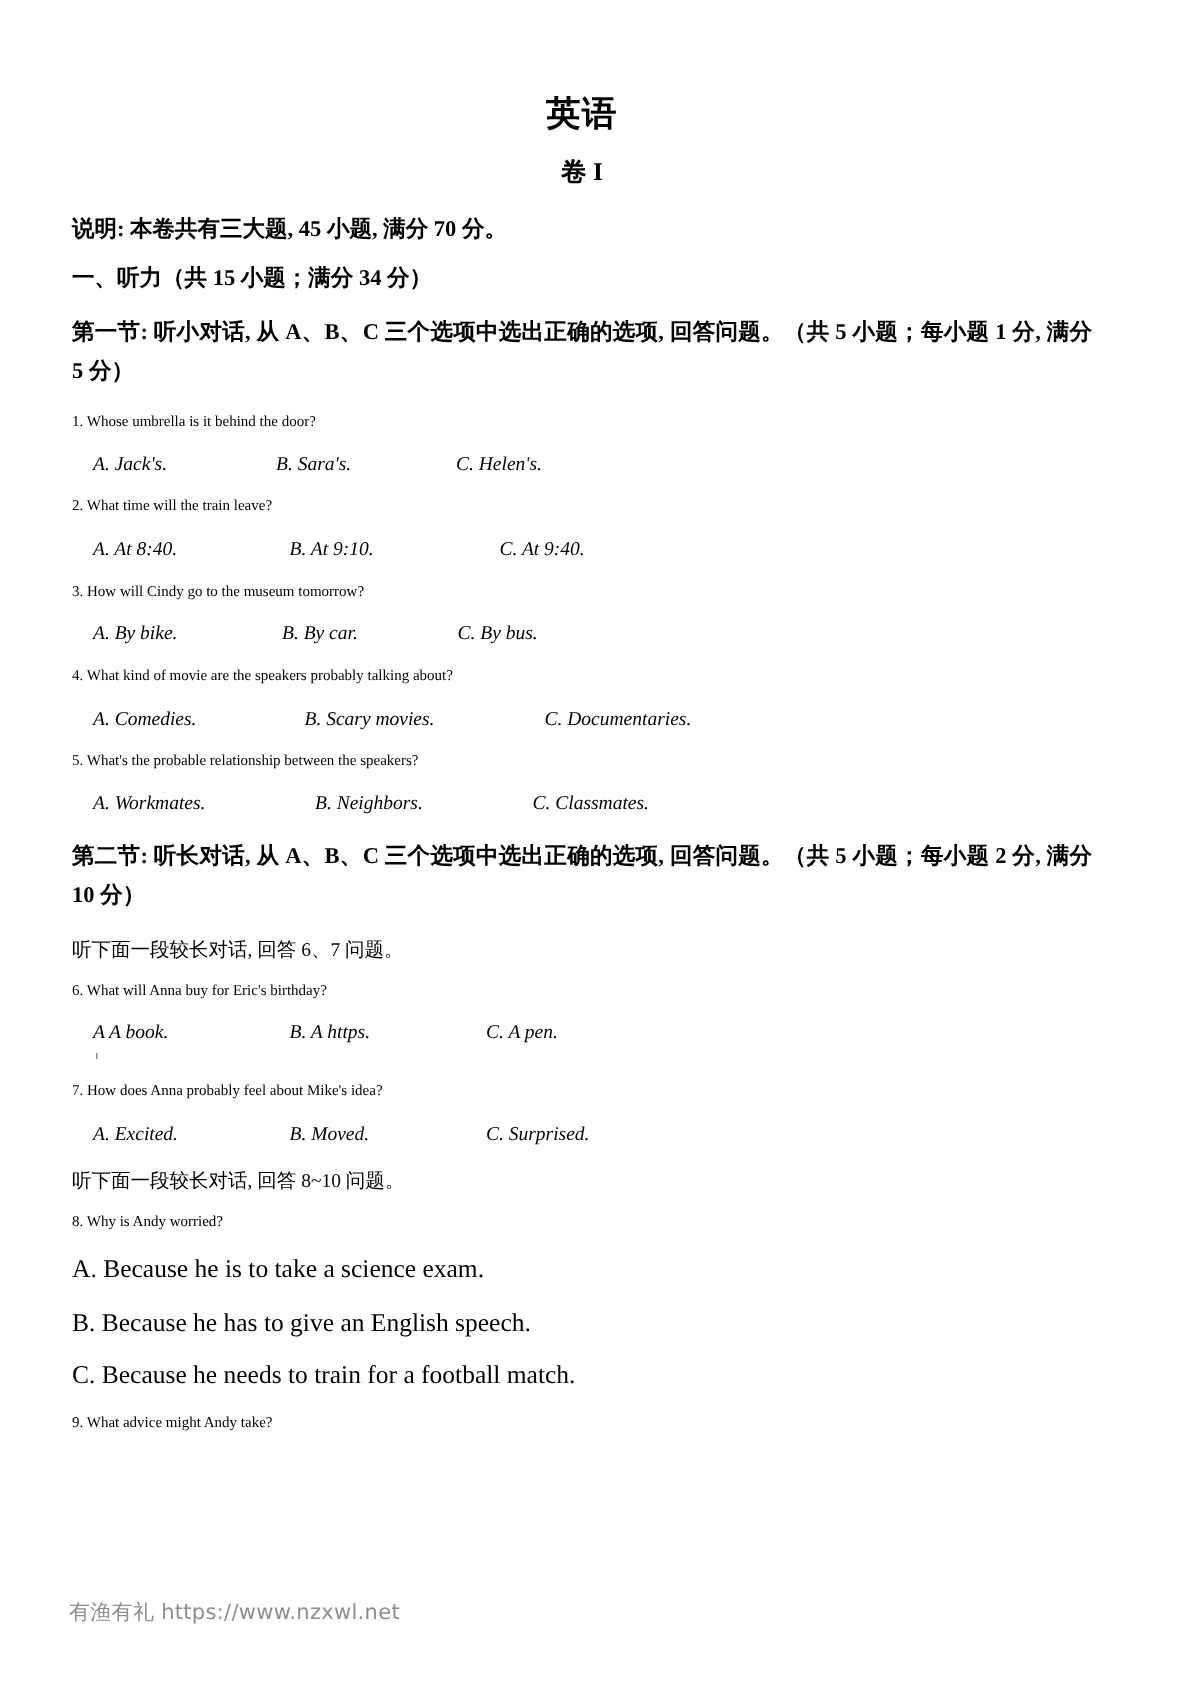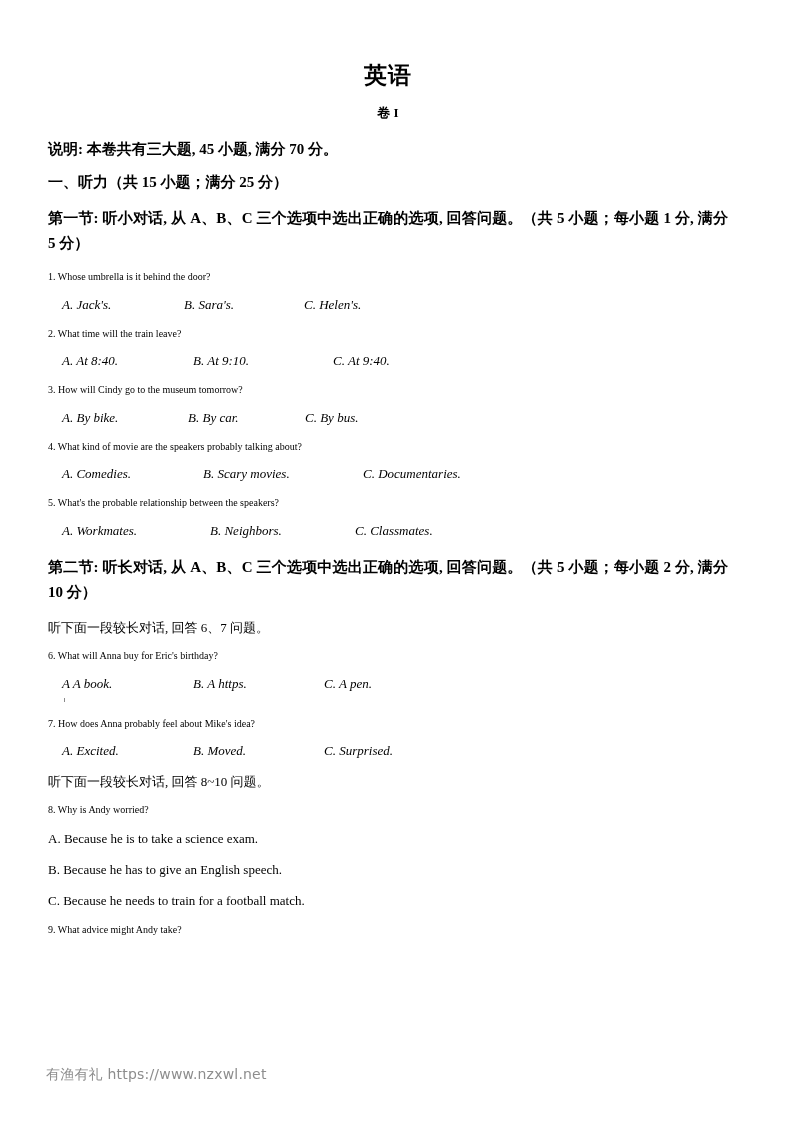--- a/index.html
+++ b/index.html
@@ -31,21 +31,21 @@
     text-align: center;
     font-size: 23px;
     font-weight: bold;
     letter-spacing: 1px;
     margin: 0;
     padding-top: 63px;
     line-height: 1.1;
   }
   .doc-subtitle {
     text-align: center;
-    font-size: 13px;
+    font-size: 17px;
     font-weight: bold;
     margin: 0;
     padding-top: 18px;
     line-height: 1.1;
   }
   .note-line {
     font-size: 15px;
     font-weight: bold;
     margin: 0;
     padding-top: 20px;
@@ -96,21 +96,21 @@
     margin: 0;
     padding-top: 14px;
     font-style: italic;
   }
   .opt {
     position: absolute;
     top: 14px;
     white-space: nowrap;
   }
   .q-option-stacked {
-    font-size: 13px;
+    font-size: 17px;
     margin: 0;
     padding-top: 16px;
     line-height: 1.15;
   }
   .stray-dot {
     position: absolute;
     left: 16px;
     top: 36px;
     width: 1px;
     height: 4px;
@@ -132,21 +132,21 @@
 </style>
 </head>
 <body>
 
 <div class="page">
   <div class="content">
 
     <h1 class="doc-title">英语</h1>
     <div class="doc-subtitle">卷 I</div>
     <div class="note-line">说明: 本卷共有三大题, 45 小题, 满分 70 分。</div>
-    <div class="section-head">一、听力（共 15 小题；满分 25 分）</div>
+    <div class="section-head">一、听力（共 15 小题；满分 34 分）</div>
     <div class="sub-section-head">第一节: 听小对话, 从 A、B、C 三个选项中选出正确的选项, 回答问题。（共 5 小题；每小题 1 分, 满分 5 分）</div>
 
     <div class="q-stem">1. Whose umbrella is it behind the door?</div>
     <div class="q-options">
       <span class="opt" style="left:14px">A. Jack's.</span>
       <span class="opt" style="left:136px">B. Sara's.</span>
       <span class="opt" style="left:256px">C. Helen's.</span>
     </div>
 
     <div class="q-stem">2. What time will the train leave?</div>

